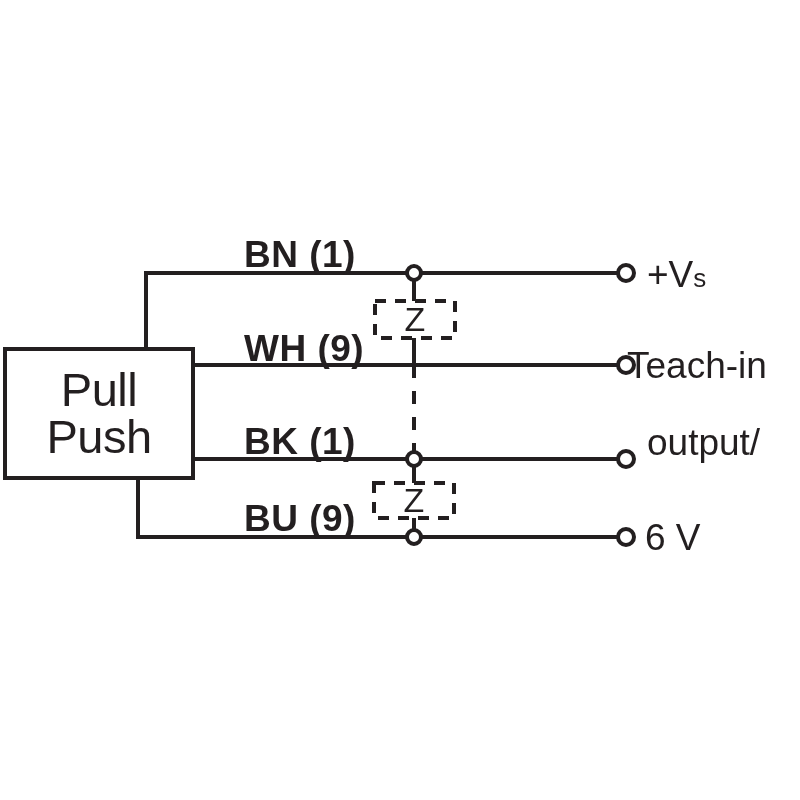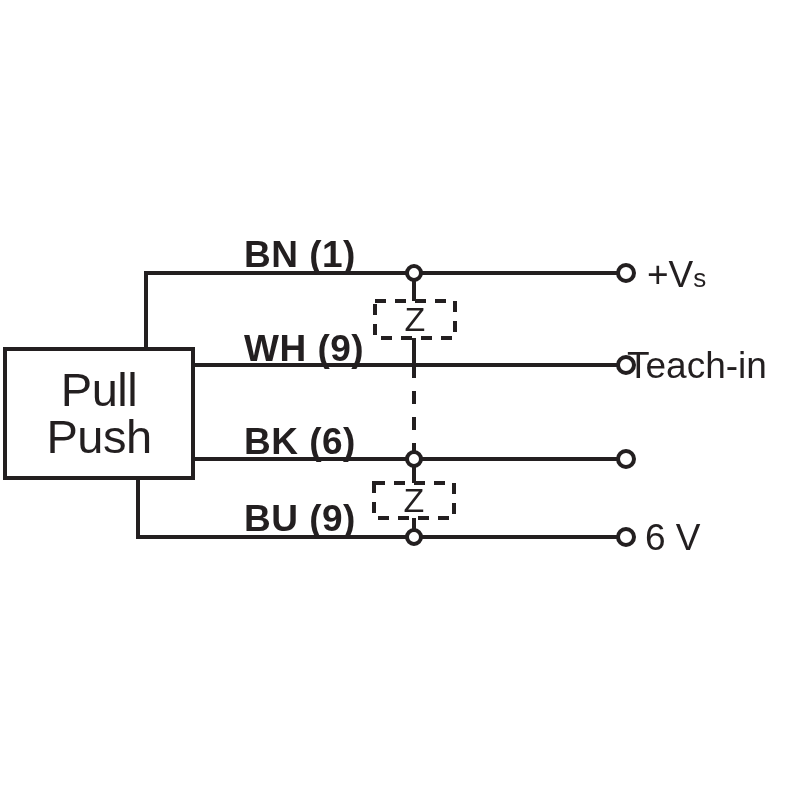--- a/index.html
+++ b/index.html
@@ -114,31 +114,32 @@
 
   <div class="device-label">
     <span>Pull</span>
     <span>Push</span>
   </div>
 
   <div class="txt wire-label" style="left:208px; top:236px;">BN (1)</div>
 
   <div class="txt wire-label" style="left:208px; top:330px;">WH (9)</div>
 
-  <div class="txt wire-label" style="left:208px; top:423px;">BK (6)</div>
+  <div class="txt wire-label" style="left:208px; top:423px;">BK (1)</div>
 
   <div class="txt wire-label" style="left:208px; top:500px;">BU (9)</div>
 
   <div class="txt terminal-label" style="left:647px; top:256px;">
     <span>+V</span><span class="sub">s</span>
   </div>
 
   <div class="txt terminal-label" style="left:627px; top:347px;">Teach-in</div>
 
   <div class="txt terminal-label two-line" style="left:647px; top:424px;">
+    <span class="line">output/</span>
   </div>
 
   <div class="txt terminal-label" style="left:645px; top:519px;">6 V</div>
 
   <div class="txt" style="left:375px; top:300px; width:80px; height:38px;
        display:flex; align-items:center; justify-content:center;
        font-family:'Liberation Sans', sans-serif; font-size:34px;">Z</div>
 
   <div class="txt" style="left:374px; top:481px; width:80px; height:38px;
        display:flex; align-items:center; justify-content:center;

